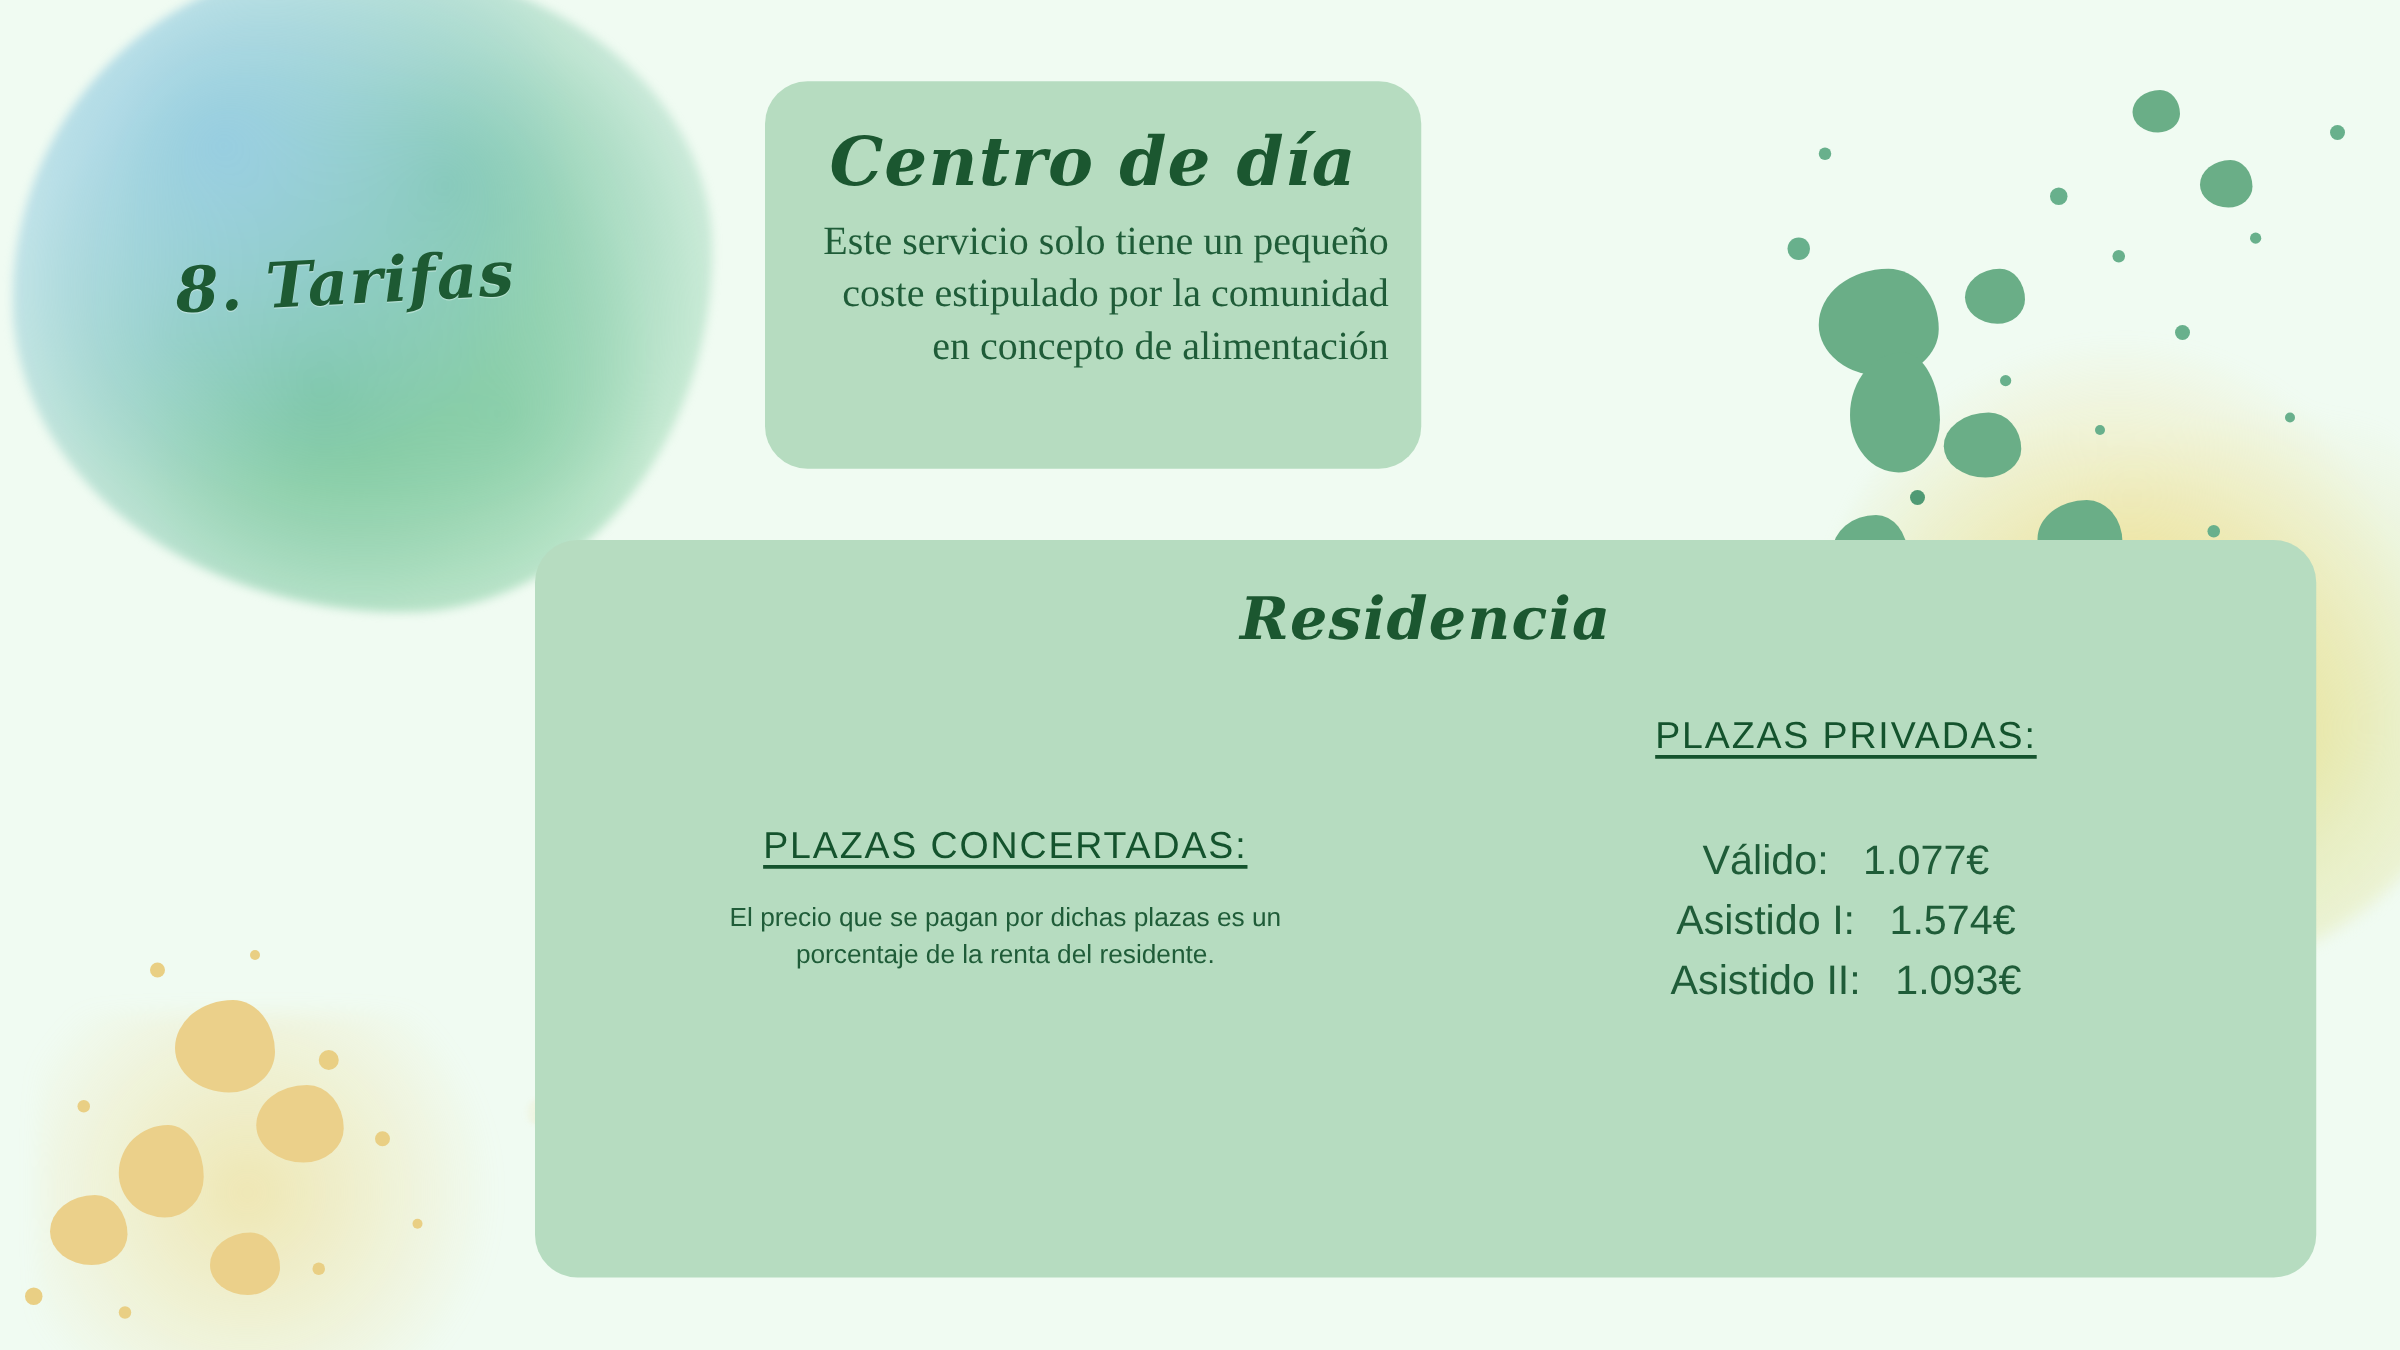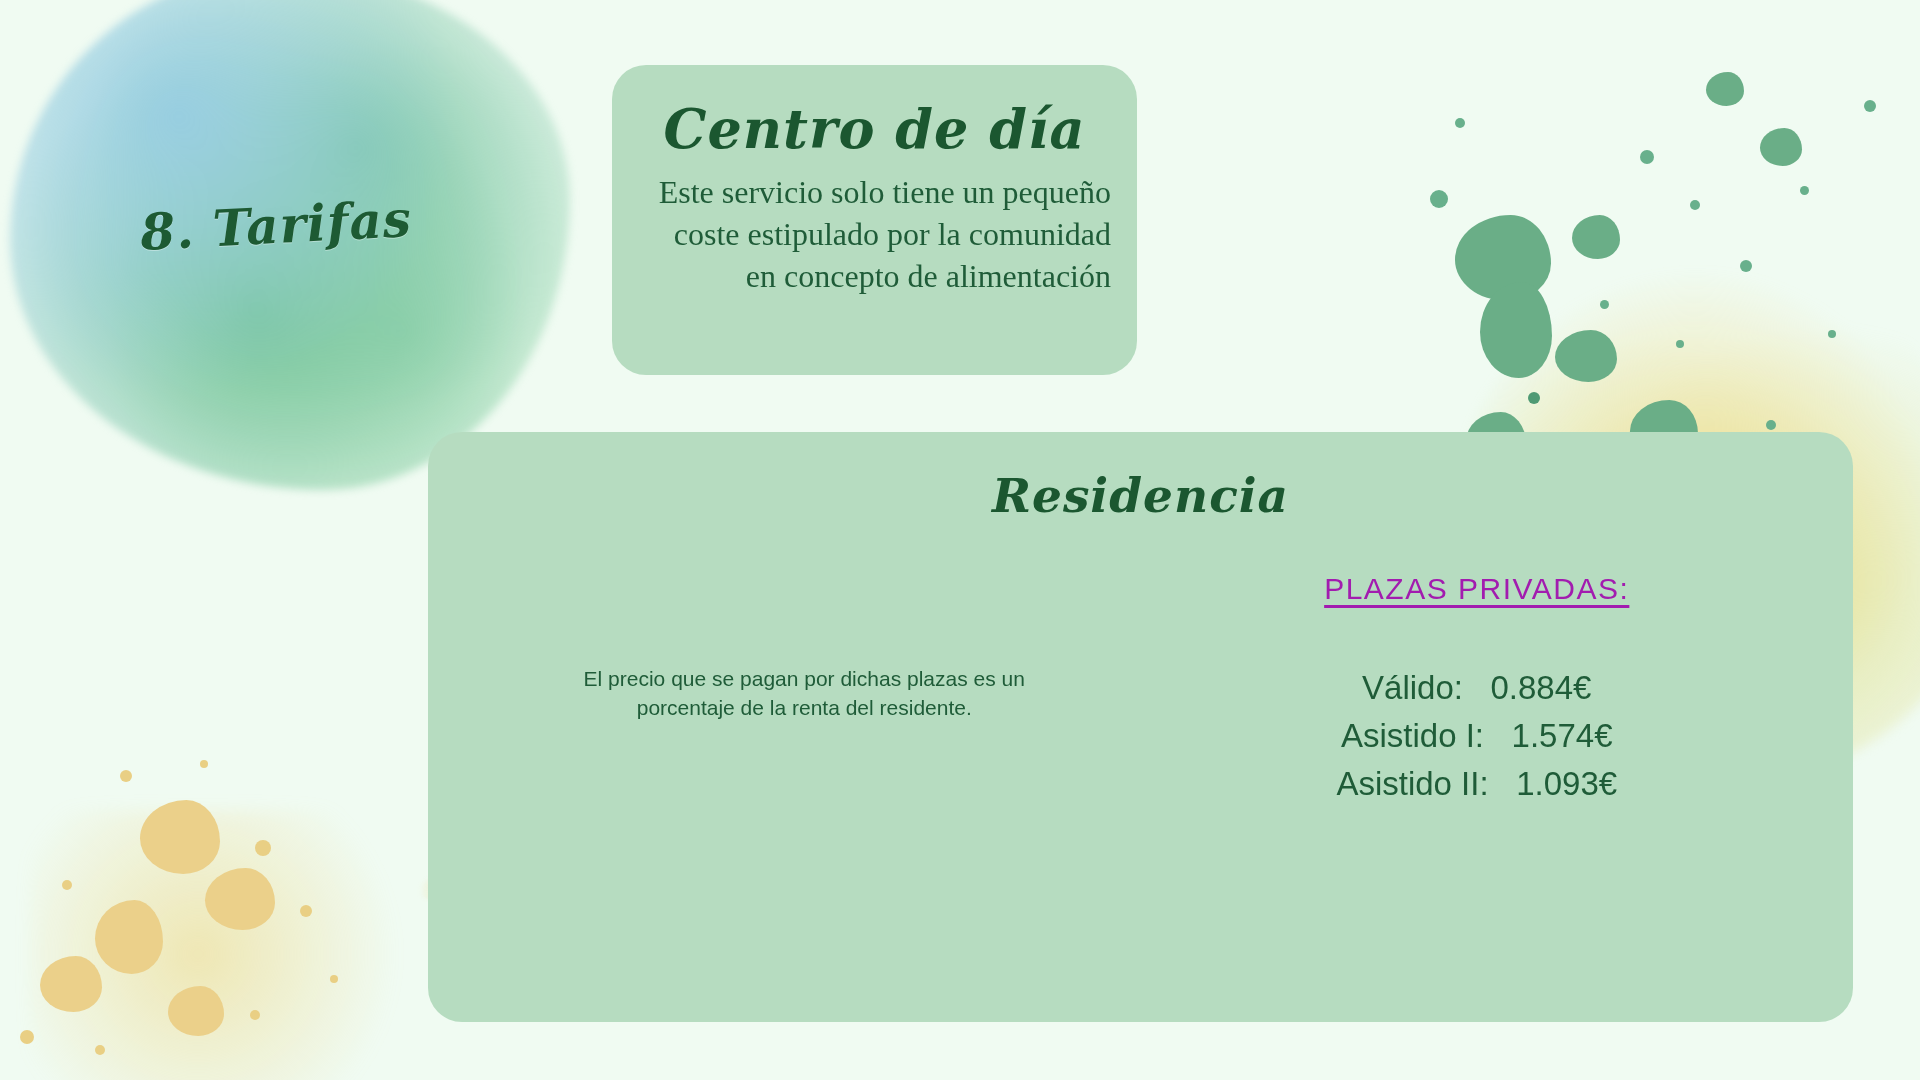--- a/index.html
+++ b/index.html
@@ -173,21 +173,21 @@
     flex: 1;
     text-align: center;
   }
 
   .col-left { padding-top: 88px; }
 
   .col-label {
     font-family: "Liberation Sans", sans-serif;
     font-size: 30px;
     letter-spacing: 1.5px;
-    color: #a21caf;
+    color: #14532d;
     text-decoration: underline;
     text-underline-offset: 6px;
     display: inline-block;
     margin-bottom: 22px;
   }
 
   .col-text {
     font-family: "Liberation Sans", sans-serif;
     font-size: 21px;
     line-height: 1.4;
@@ -274,31 +274,32 @@
   <div class="card-heading centro-heading">Centro de día</div>
   <div class="centro-body">Este servicio solo tiene un pequeño coste estipulado por la comunidad en concepto de alimentación</div>
 </div>
 
 <div class="card card-residencia">
   <div class="card-heading residencia-heading">Residencia</div>
 
   <div class="columns">
 
     <div class="col col-left">
+      <div class="col-label">PLAZAS CONCERTADAS:</div>
       <div class="col-text">El precio que se pagan por dichas plazas es un porcentaje de la renta del residente.</div>
     </div>
 
     <div class="col col-right">
       <div class="col-label">PLAZAS PRIVADAS:</div>
 
       <ul class="price-list">
         <li class="price-row">
           <span>Válido:</span>
           &nbsp;
-          <span>0.884€</span>
+          <span>1.077€</span>
         </li>
         <li class="price-row">
           <span>Asistido I:</span>
           &nbsp;
           <span>1.574€</span>
         </li>
         <li class="price-row">
           <span>Asistido II:</span>
           &nbsp;
           <span>1.093€</span>

